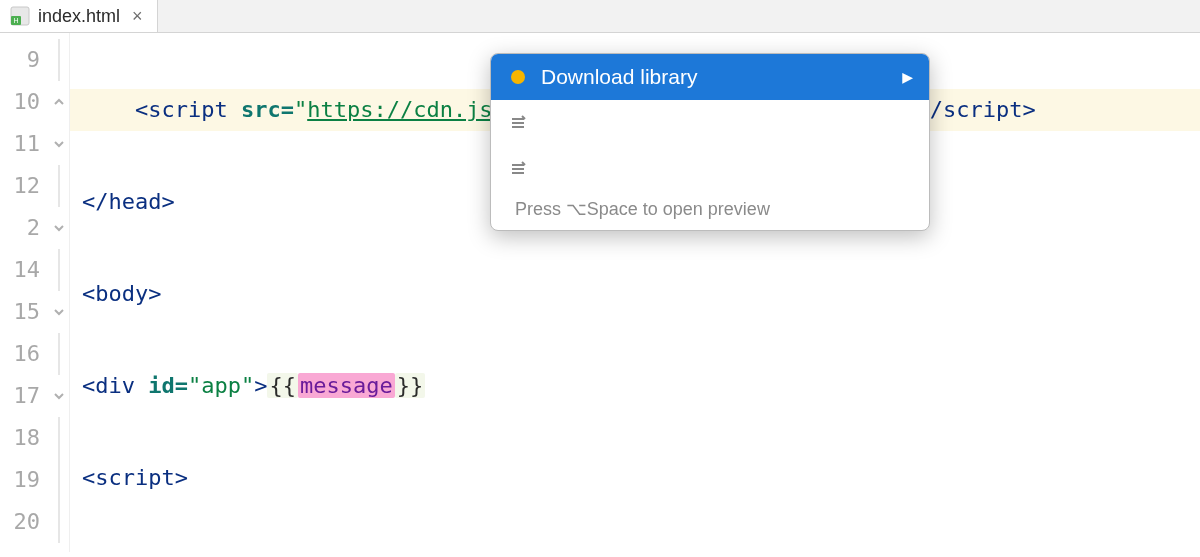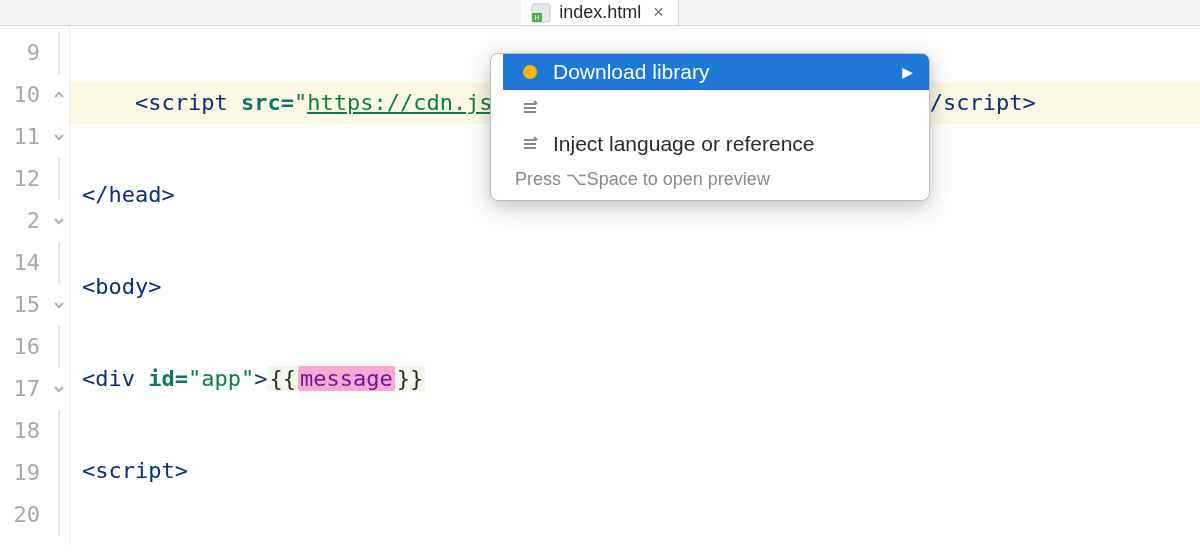--- a/index.html
+++ b/index.html
@@ -6,26 +6,25 @@
 body {
   font-family: "SF Mono", "Menlo", "Consolas", monospace;
   font-size: 22px;
   background: #ffffff;
   width: 1200px;
   height: 557px;
   overflow: hidden;
   position: relative;
 }
 .tab-bar {
-  height: 26px;
+  height: 33px;
   background: #f2f2f2;
   border-bottom: 1px solid #d4d4d4;
   display: flex;
   align-items: stretch;
-  justify-content: center;
 }
 .tab {
   background: #ffffff;
   border-right: 1px solid #d4d4d4;
   display: flex;
   align-items: center;
   padding: 0 14px 0 10px;
   gap: 8px;
   font-family: -apple-system, "Helvetica Neue", Arial, sans-serif;
   font-size: 18px;
@@ -99,28 +98,27 @@
   top: 53px;
   width: 440px;
   background: #ffffff;
   border: 1px solid #bcbcbc;
   border-radius: 8px;
   box-shadow: 0 6px 22px rgba(0,0,0,0.25);
   font-family: -apple-system, "Helvetica Neue", Arial, sans-serif;
   overflow: hidden;
 }
 .menu-item {
-  height: 36px;
+  height: 46px;
   display: flex;
   align-items: center;
   padding: 0 16px;
   gap: 12px;
   font-size: 21px;
   color: #2b2b2b;
-  margin-left: 12px;
 }
 .menu-item.selected {
   background: #1d78d8;
   color: #ffffff;
 }
 .menu-icon { width: 22px; height: 22px; flex: 0 0 auto; display: flex; align-items: center; justify-content: center; }
 .menu-label { flex: 1; }
 .menu-arrow { font-size: 14px; color: #ffffff; }
 .menu-hint {
   padding: 6px 16px 10px 24px;
@@ -242,16 +240,15 @@
         </svg>
     </span>
   </div>
   <div class="menu-item">
     <span class="menu-icon">
       <svg width="18" height="18" viewBox="0 0 18 18">
           <path d="M3 5h12M3 9h12M3 13h12" stroke="#888" stroke-width="2"></path>
           <path d="M13 2l3 3" stroke="#888" stroke-width="2"></path>
         </svg>
     </span>
-    <span class="menu-label">Inject language or reference</span>
   </div>
   <div class="menu-hint">Press ⌥Space to open preview</div>
 </div>
 
 </body></html>

